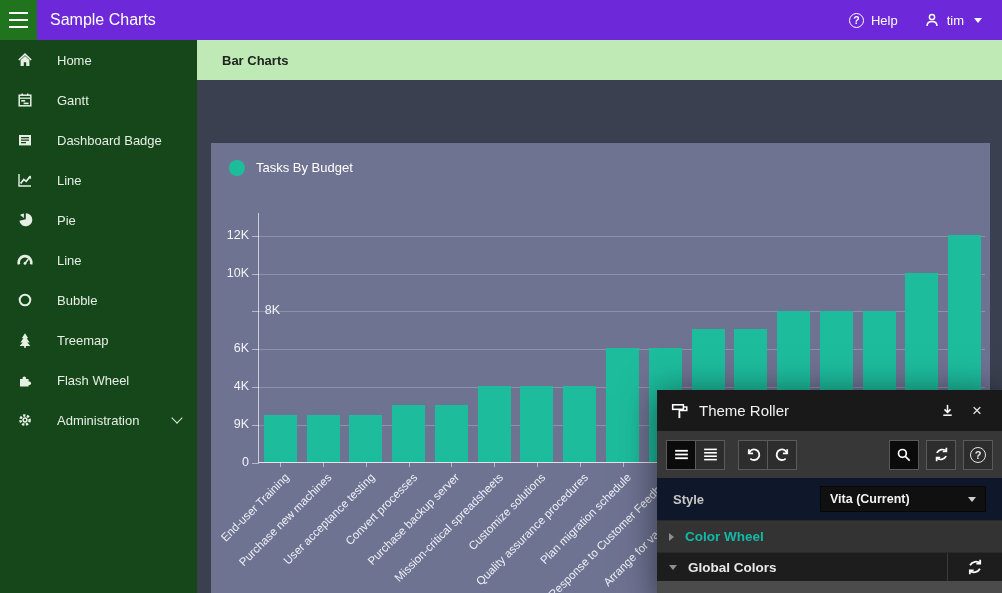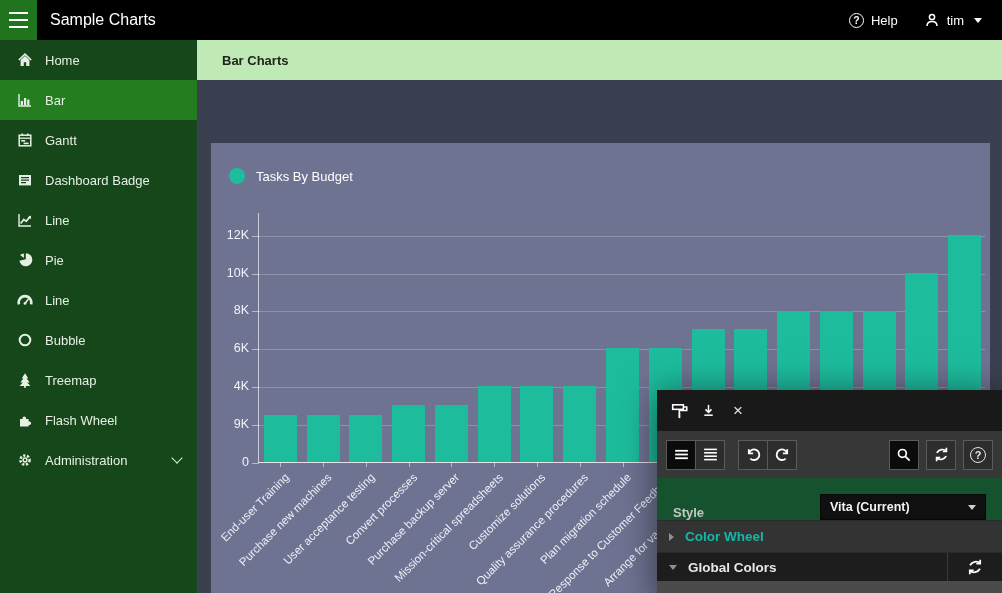--- a/index.html
+++ b/index.html
@@ -1,47 +1,47 @@
 <!DOCTYPE html>
 <html><head>
 <meta charset="utf-8">
 <style>
   * { margin:0; padding:0; box-sizing:border-box; }
   html,body { width:1002px; height:593px; overflow:hidden; }
   body { position:relative; background:#3b4050; font-family:"Liberation Sans",sans-serif; }
 
   
-  .topbar { position:absolute; left:0; top:0; right:0; height:40px; background:#000000; display:flex; align-items:center; z-index:30; }
+  .topbar { position:absolute; left:0; top:0; right:0; height:40px; background:#6d28d9; display:flex; align-items:center; z-index:30; }
   .menu-btn { width:37px; height:40px; background:#1f741d; border:none; display:flex; flex-direction:column; align-items:center; justify-content:center; cursor:pointer; }
   .menu-btn i { display:block; width:19px; height:2.4px; background:#fff; margin:2.2px 0; }
   .app-title { color:#fff; font-size:16px; margin-left:13px; }
   .topbar-right { margin-left:auto; display:flex; align-items:center; padding-right:20px; color:#fff; }
   .help-group, .user-group { display:flex; align-items:center; gap:7px; cursor:pointer; }
   .help-group { margin-right:26px; }
   .topbar-right .lbl { font-size:13px; color:#fff; }
   .qmark { width:15px; height:15px; border:1.4px solid #fff; border-radius:50%; font-size:10.5px; font-weight:bold; display:flex; align-items:center; justify-content:center; color:#fff; }
   .caret-down { width:0; height:0; border-left:4.5px solid transparent; border-right:4.5px solid transparent; border-top:5.5px solid #fff; margin-left:3px; }
 
   
   .sidebar { position:absolute; left:0; top:40px; width:197px; bottom:0; background:#16471a; z-index:20; }
-  .side-item { height:40px; display:flex; align-items:center; padding:0 16px; color:#e6efe4; font-size:13px; cursor:pointer; }
+  .side-item { height:40px; display:flex; align-items:center; padding:0 16px; color:#e6efe4; font-size:13px; cursor:pointer;gap:12px; }
   .side-item.selected { background:#247d1f; }
   .s-icon { width:17px; height:17px; margin-right:12px; display:flex; align-items:center; justify-content:center; flex:none; }
   .s-icon svg { width:16px; height:16px; }
   .chev { width:8px; height:8px; border-right:1.6px solid #dcead9; border-bottom:1.6px solid #dcead9; transform:rotate(45deg); margin-left:auto; margin-top:-4px; }
 
   
   .breadcrumb { position:absolute; left:197px; top:40px; right:0; height:40px; background:#bfe9b5; display:flex; align-items:center; padding-left:25px; z-index:10; }
   .breadcrumb .bc-title { font-size:13px; font-weight:bold; color:#20251f; }
 
   
   .content { position:absolute; left:197px; top:80px; right:0; bottom:0; background:#3b4050; overflow:hidden; }
   .card-title { position:absolute; left:25px; top:28px; color:#e9ebf1; font-size:15px; }
   .chart-panel { position:absolute; left:14px; top:63px; width:779px; height:840px; background:#6f7392; overflow:hidden; }
-  .legend { position:absolute; left:18px; top:25px; display:flex; align-items:center; gap:11px; cursor:pointer; }
+  .legend { position:absolute; left:18px; top:17px; display:flex; align-items:flex-start; gap:11px; cursor:pointer; }
   .legend-dot { width:16px; height:16px; border-radius:50%; }
   .legend-label { color:#fff; font-size:13px; }
 
   .plot { position:absolute; left:47px; top:70px; width:727px; height:250px; border-left:1px solid rgba(255,255,255,.65); border-bottom:1px solid rgba(255,255,255,.8); }
   .gridline { position:absolute; left:0; right:0; height:1px; background:rgba(255,255,255,.22); }
   .ytick { position:absolute; left:-7px; width:7px; height:1px; background:rgba(255,255,255,.5); }
   .ylabel { position:absolute; left:-62px; width:52px; text-align:right; color:#f2f3fa; font-size:12.5px; }
   .bar { position:absolute; bottom:0; background:#1dbc9d; }
   .xtick { position:absolute; top:100%; width:1px; height:5px; background:rgba(255,255,255,.5); }
   .xanchor { position:absolute; width:0; height:0; }
@@ -53,21 +53,21 @@
   .tr-title { color:#f2f2f2; font-size:15px; margin-left:10px; flex:1; }
   .tr-hbtn { background:none; border:none; color:#e3e3e3; cursor:pointer; display:flex; align-items:center; justify-content:center; width:22px; height:22px; margin-left:8px; }
   .tr-close { font-size:17px; color:#e3e3e3; line-height:1; }
   .tr-toolbar { height:47px; background:#373737; display:flex; align-items:center; padding:0 9px; }
   .tgroup { display:flex; }
   .tbtn { width:30px; height:30px; background:#2d2d2d; border:1px solid #5a5a5a; display:flex; align-items:center; justify-content:center; cursor:pointer; padding:0; }
   .tgroup .tbtn + .tbtn { margin-left:-1px; }
   .tbtn.active { background:#0b0b0b; }
   .tgap { width:13px; } .spacer { flex:1; }
   .tbtn.rt { margin-left:7px; }
-  .tr-style { height:42px; background:#14532d; display:flex; align-items:flex-end; padding:0 16px; }
+  .tr-style { height:42px; background:#0f172a; display:flex; align-items:center; padding:0 16px; }
   .style-label { font-size:13px; font-weight:bold; color:#c6c6c6; }
   .style-select { margin-left:auto; width:166px; height:26px; background:#101010; border:1px solid #070707; display:flex; align-items:center; padding:0 9px; color:#f2f2f2; font-size:12.5px; font-weight:bold; cursor:pointer; }
   .style-select .sel-caret { margin-left:auto; width:0; height:0; border-left:4px solid transparent; border-right:4px solid transparent; border-top:5px solid #cfcfcf; }
   .tr-section { height:32px; background:#333333; display:flex; align-items:center; padding:0 12px; border-top:1px solid #2a2a2a; cursor:pointer; }
   .tr-section .sec-label { font-size:13.5px; font-weight:bold; color:#14b8a6; margin-left:11px; }
   .tr-section.dark { height:29px; background:#1d1d1d; padding:0; }
   .tr-section.dark .sec-left { display:flex; align-items:center; padding:0 12px; flex:1; height:100%; }
   .tr-section.dark .sec-label { color:#e8e8e8; }
   .sec-right { width:55px; height:100%; border-left:1px solid #3a3a3a; display:flex; align-items:center; justify-content:center; cursor:pointer; }
   .tri-right { width:0; height:0; border-top:4.5px solid transparent; border-bottom:4.5px solid transparent; border-left:5.5px solid #8f8f8f; }
@@ -107,31 +107,20 @@
 
 <aside class="sidebar" id="sidebar">
     <div class="side-item">
       <span class="s-icon">
         <svg viewBox="0 0 16 16">
           <path d="M1.8 8 L8 2.2 L14.2 8" fill="none" stroke="#e6efe4" stroke-width="1.6"></path>
           <path d="M3.6 8 V14 H6.8 V10.2 H9.2 V14 H12.4 V8 L8 3.9 Z" fill="#e6efe4"></path>
         </svg>
       </span>
       <span>Home</span>
-    </div>
-    <div class="side-item selected">
-      <span class="s-icon">
-        <svg viewBox="0 0 16 16">
-          <path d="M2 2 V14 H14" fill="none" stroke="#e6efe4" stroke-width="1.4"></path>
-          <rect x="3.8" y="9" width="2.2" height="4.3" fill="#e6efe4"></rect>
-          <rect x="7" y="6" width="2.2" height="7.3" fill="#e6efe4"></rect>
-          <rect x="10.2" y="7.6" width="2.2" height="5.7" fill="#e6efe4"></rect>
-        </svg>
-      </span>
-      <span>Bar</span>
     </div>
     <div class="side-item">
       <span class="s-icon">
         <svg viewBox="0 0 16 16">
           <rect x="2.2" y="3.2" width="11.6" height="10.6" fill="none" stroke="#e6efe4" stroke-width="1.5"></rect>
           <path d="M2.2 6.2 H13.8" stroke="#e6efe4" stroke-width="1.3"></path>
           <path d="M5.3 1.6 V3.8 M10.7 1.6 V3.8" stroke="#e6efe4" stroke-width="1.5"></path>
           <rect x="4.2" y="8" width="4" height="1.6" fill="#e6efe4"></rect>
           <rect x="6.6" y="10.6" width="5" height="1.6" fill="#e6efe4"></rect>
         </svg>
@@ -231,21 +220,21 @@
         <div class="ytick" style="top: 212.121px;"></div>
         <div class="ylabel" style="top: 204.121px;">9K</div>
         <div class="gridline" style="top: 174.242px;"></div>
         <div class="ytick" style="top: 174.242px;"></div>
         <div class="ylabel" style="top: 166.242px;">4K</div>
         <div class="gridline" style="top: 136.364px;"></div>
         <div class="ytick" style="top: 136.364px;"></div>
         <div class="ylabel" style="top: 128.364px;">6K</div>
         <div class="gridline" style="top: 98.4848px;"></div>
         <div class="ytick" style="top: 98.4848px;"></div>
-        <div class="ylabel" style="top: 90.4848px;">8K</div>
+        <div class="ylabel" style="top: 90.4848px; margin-left: 31px;">8K</div>
         <div class="gridline" style="top: 60.6061px;"></div>
         <div class="ytick" style="top: 60.6061px;"></div>
         <div class="ylabel" style="top: 52.6061px;">10K</div>
         <div class="gridline" style="top: 22.7273px;"></div>
         <div class="ytick" style="top: 22.7273px;"></div>
         <div class="ylabel" style="top: 14.7273px;">12K</div>
         <div class="bar" style="left: 4.88235px; width: 33px; height: 47.3485px; background: rgb(29, 188, 157);"></div>
         <div class="xtick" style="left: 21.3824px;"></div>
         <div class="xanchor" style="left: 23.3824px; top: 258px;">
           <span class="xlabel">End-user Training</span>
@@ -321,20 +310,21 @@
 
 <div class="theme-roller">
   <div class="tr-header">
     <span style="display:flex">
       <svg width="18" height="18" viewBox="0 0 16 16">
         <rect x="1.5" y="2.5" width="9.5" height="4" fill="none" stroke="#fff" stroke-width="1.4"></rect>
         <path d="M11 4.5 h3 v3 h-6.6 v2.2" fill="none" stroke="#fff" stroke-width="1.4"></path>
         <rect x="6.6" y="9.7" width="1.7" height="4.6" fill="#fff"></rect>
       </svg>
     </span>
+    <span class="tr-title">Theme Roller</span>
     <button class="tr-hbtn">
       <svg class="wicon" width="15" height="15" viewBox="0 0 16 16" stroke-width="1.6" stroke="#e3e3e3">
         <path d="M8 2 V9.5"></path>
           <path d="M4.8 6.8 L8 10 L11.2 6.8"></path>
           <path d="M3.5 13 H12.5"></path>
       </svg>
     </button>
     <button class="tr-hbtn tr-close">×</button>
   </div>
 

